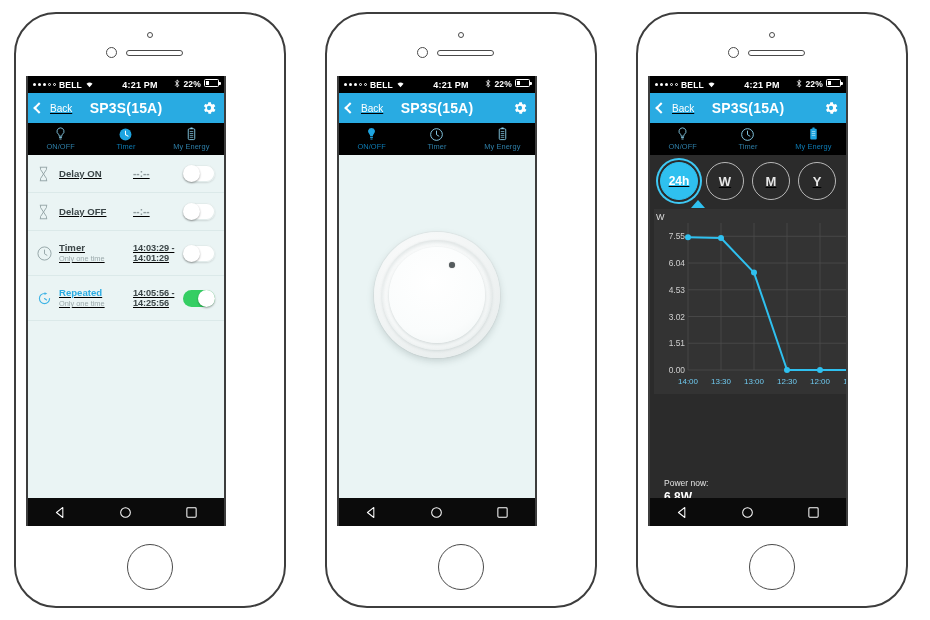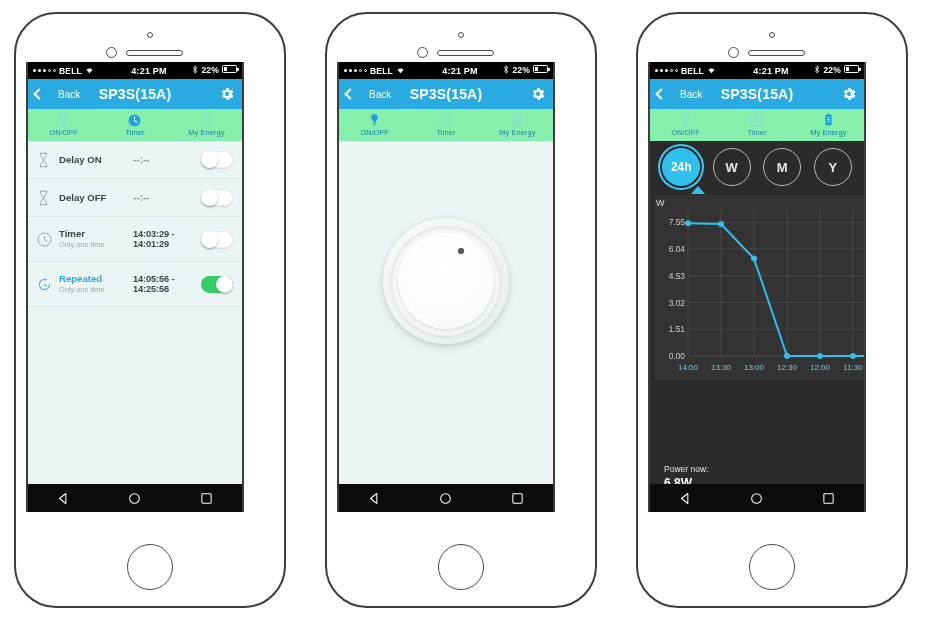--- a/index.html
+++ b/index.html
@@ -33,24 +33,25 @@
     position:absolute;left:50%;margin-left:-24px;top:36px;width:57px;height:6px;
     border:1.5px solid #4a4a4a;border-radius:4px;box-sizing:border-box;
   }
   .home-btn{
     position:absolute;left:50%;margin-left:-23px;bottom:16px;width:46px;height:46px;
     border:1.8px solid #4a4a4a;border-radius:50%;box-sizing:border-box;background:#fff;
   }
 
   
   .screen{
-    position:absolute;left:50%;margin-left:-124px;top:48px;
-    width:218px;height:450px;overflow:hidden;background:#eaf4f4;
+    position:absolute;left:50%;margin-left:-124px;top:62px;
+    width:200px;height:450px;overflow:hidden;background:#eaf4f4;
     border-left:2px solid #3d3d3d;border-right:2px solid #3d3d3d;
     box-sizing:border-box;
+    text-decoration:underline;
   }
   .screen.dark{background:#2b2b2b;}
 
   
   .statusbar{
     height:17px;background:#000;color:#fff;display:flex;align-items:center;
     font-size:8.5px;font-weight:bold;letter-spacing:.2px;padding:0 5px;position:relative;
   }
   .sb-left{display:flex;align-items:center;gap:3px;}
   .dots{display:inline-flex;gap:1.5px;align-items:center;}
@@ -63,33 +64,33 @@
     position:relative;box-sizing:border-box;padding:1px;
   }
   .batt::after{content:"";position:absolute;right:-3px;top:2px;width:1.6px;height:3px;background:#fff;border-radius:0 1px 1px 0;}
   .batt i{display:block;height:100%;width:25%;background:#fff;}
 
   
   .navbar{
     height:30px;background:#29abe2;color:#fff;display:flex;align-items:center;
     padding:0 7px;position:relative;
   }
-  .nav-back{display:flex;align-items:center;gap:14px;font-size:10px;cursor:pointer;}
+  .nav-back{display:flex;align-items:center;gap:6px;font-size:10px;cursor:pointer;}
   .chev{
     width:6px;height:6px;border-left:2px solid #fff;border-bottom:2px solid #fff;
     transform:rotate(45deg);display:inline-block;margin-right:1px;
   }
   .nav-title{
     position:absolute;left:0;right:0;text-align:center;font-size:14px;font-weight:bold;
     letter-spacing:.2px;pointer-events:none;
   }
   .nav-gear{margin-left:auto;position:relative;z-index:2;line-height:0;cursor:pointer;}
 
   
-  .tabbar{height:32px;background:#86efac;display:flex;text-align:center;}
+  .tabbar{height:32px;background:#000000;display:flex;text-align:center;}
   .tab{
     flex:1;display:flex;flex-direction:column;align-items:center;justify-content:center;
     gap:1px;cursor:pointer;
   }
   .tab .ticon{height:14px;display:flex;align-items:flex-end;}
   .tab .tlabel{font-size:7.4px;color:#2e7fa8;letter-spacing:.1px;}
   .tab.active .tlabel{color:#0d7cb5;}
 
   
   .list{background:#eaf4f4;height:383px;position:relative;}

